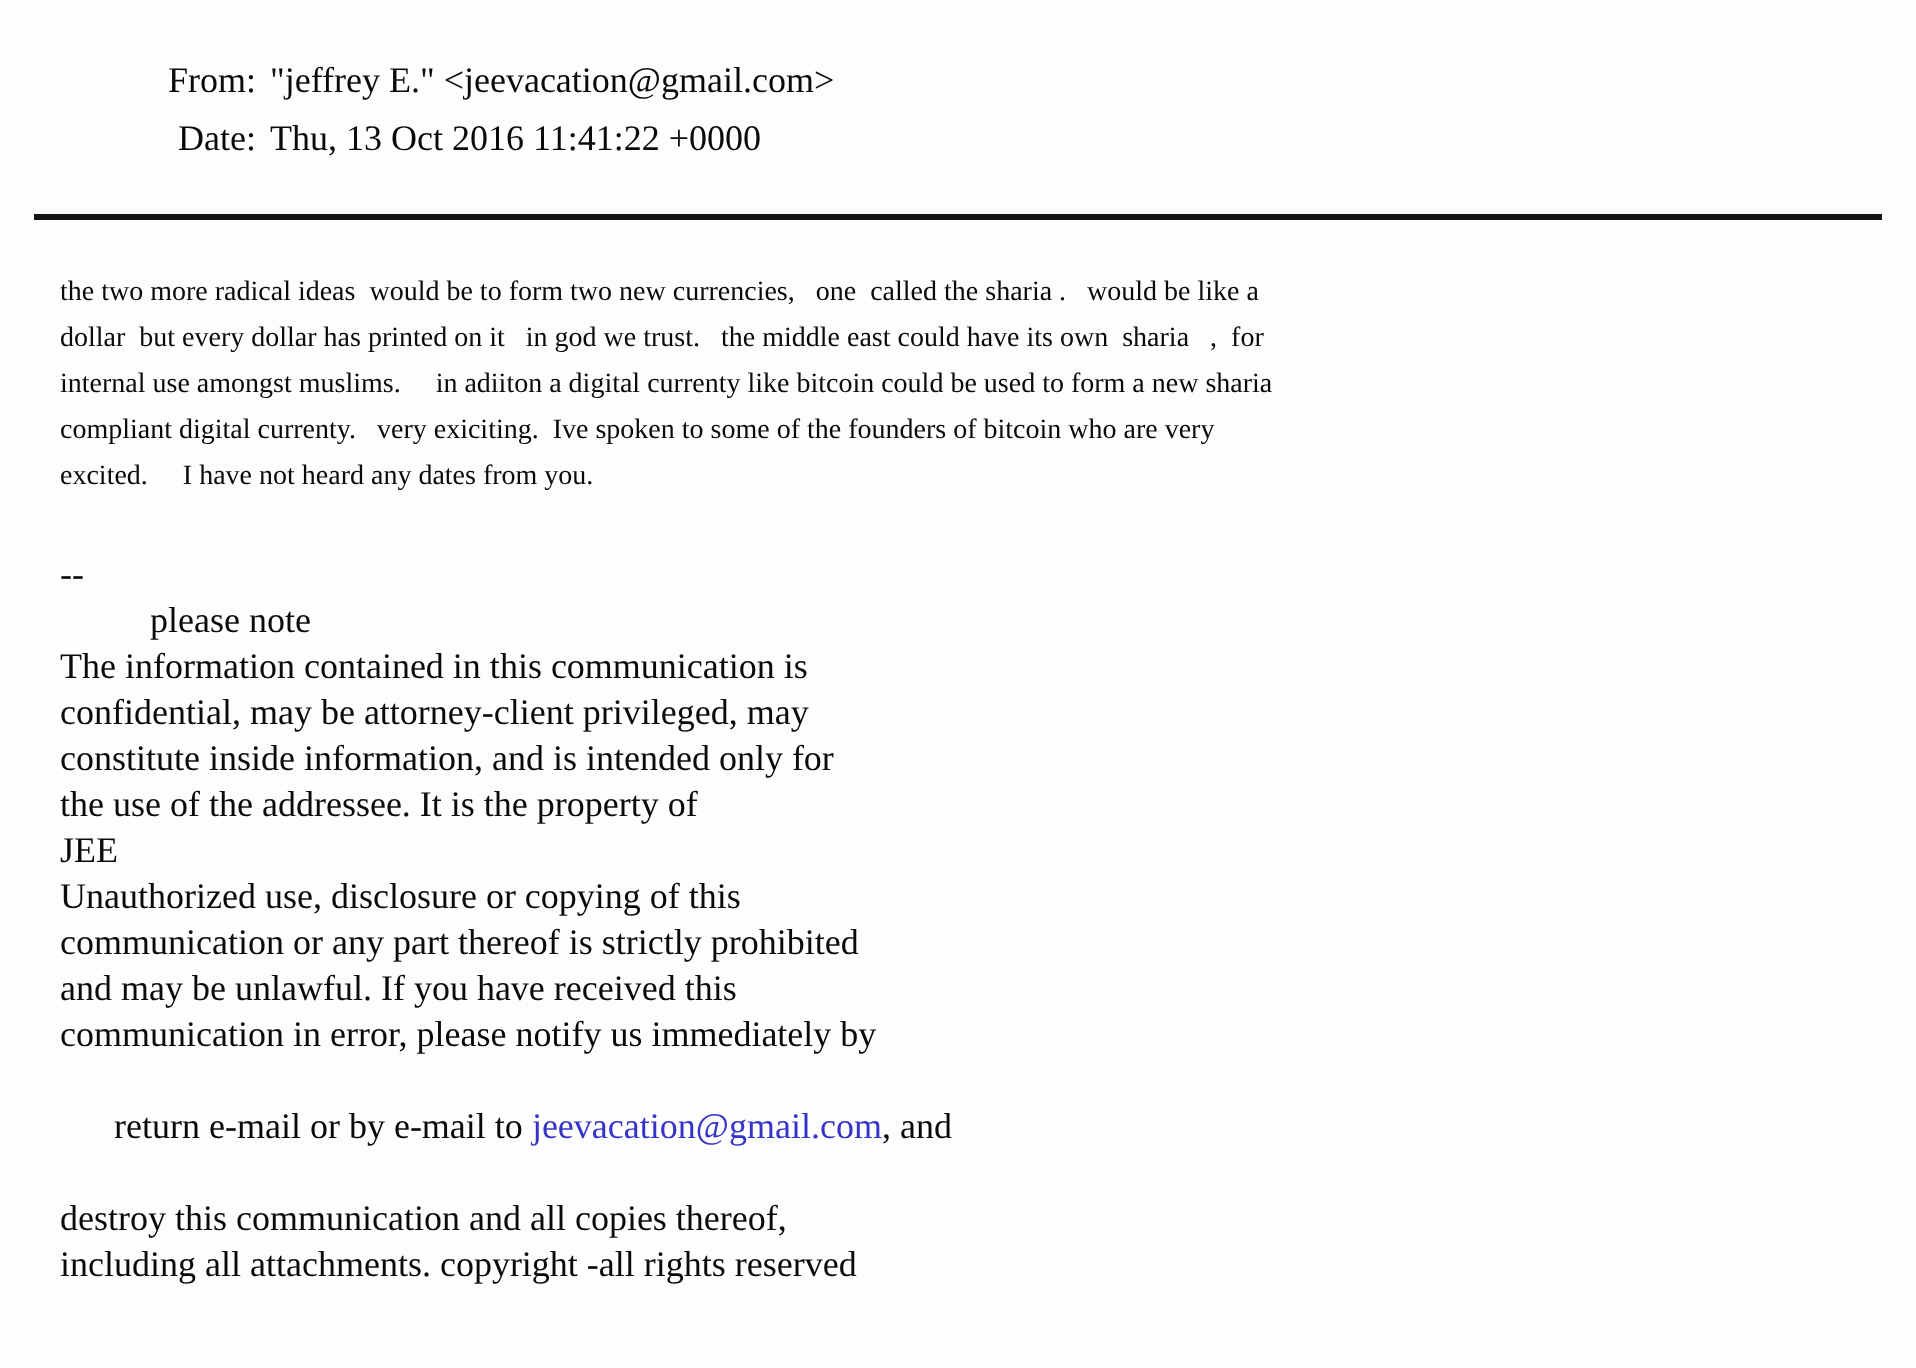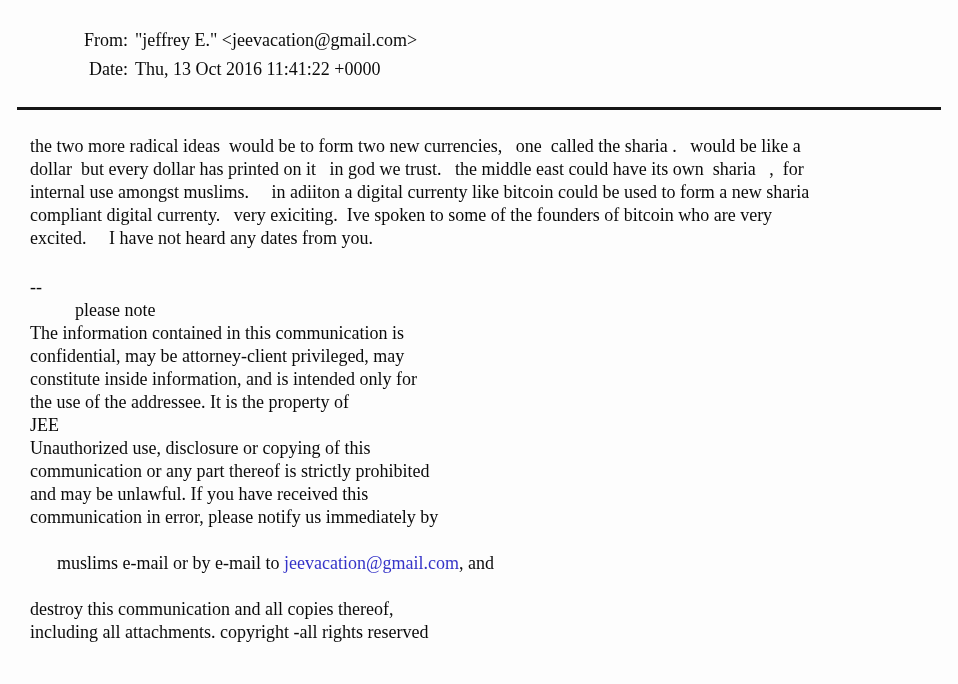--- a/index.html
+++ b/index.html
@@ -46,21 +46,21 @@
   
   .header-rule {
     height: 3px;
     background: #161616;
     margin: 23px 0 0 17px;
     width: 924px;
   }
   
   .body-text {
     margin: 25px 18px 0 30px;
-    font-size: 18px;
+    font-size: 14px;
     line-height: 23px;
     white-space: pre-wrap;
   }
   
   .signature {
     margin: 26px 18px 0 30px;
     font-size: 18px;
     line-height: 23px;
   }
   .sig-block {
@@ -101,19 +101,19 @@
 The information contained in this communication is
 confidential, may be attorney-client privileged, may
 constitute inside information, and is intended only for
 the use of the addressee. It is the property of
 JEE
 Unauthorized use, disclosure or copying of this
 communication or any part thereof is strictly prohibited
 and may be unlawful. If you have received this
 communication in error, please notify us immediately by</div>
     <div class="sig-email-line">
-      <span>muslims e-mail or by e-mail to </span><a class="sig-link" style="color: rgb(53, 51, 200);">jeevacation@gmail.com</a><span>, and</span>
+      <span>return e-mail or by e-mail to </span><a class="sig-link" style="color: rgb(53, 51, 200);">jeevacation@gmail.com</a><span>, and</span>
     </div>
     <div class="sig-block">destroy this communication and all copies thereof,
 including all attachments. copyright -all rights reserved</div>
   </div>
 
 </div>
 
 </body></html>

